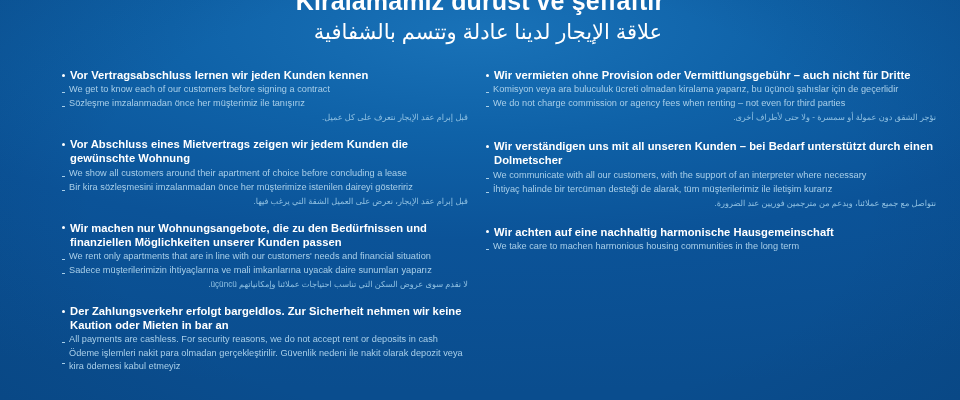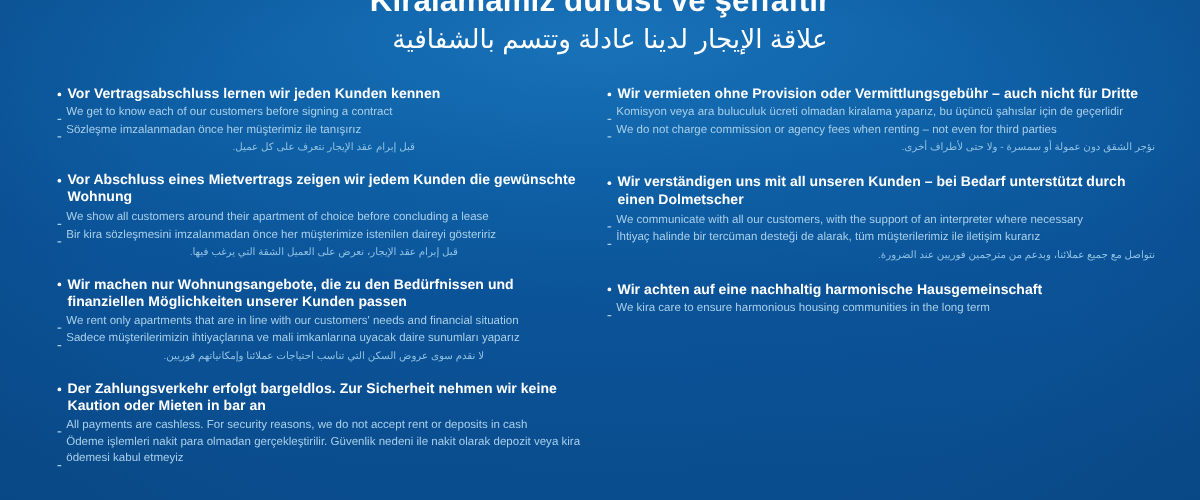--- a/index.html
+++ b/index.html
@@ -67,27 +67,27 @@
     width: 960px;
     height: 332px;
     display: flex;
     box-sizing: border-box;
   }
   .col {
     box-sizing: border-box;
   }
   .col-left {
     width: 480px;
-    padding-left: 46px;
+    padding-left: 62px;
     padding-right: 12px;
   }
   .col-right {
     width: 480px;
     padding-left: 6px;
-    padding-right: 36px;
+    padding-right: 24px;
   }
 
   .block {
     margin-bottom: 13px;
   }
   .col-right .block {
     margin-bottom: 15px;
   }
 
   
@@ -108,21 +108,21 @@
     border-radius: 50%;
     margin: 5.5px 5px 0 0;
   }
   .headline-text {
     flex: 1 1 auto;
   }
 
   
   .subline {
     display: flex;
-    align-items: flex-end;
+    align-items: center;
     color: #a9cfe9;
     font-size: 9.2px;
     font-weight: normal;
     line-height: 13px;
     letter-spacing: 0.02px;
     margin-top: 1px;
   }
   .subline .dash {
     flex: 0 0 auto;
     width: 3px;
@@ -139,21 +139,20 @@
     direction: rtl;
     text-align: right;
     color: #8fc0e2;
     font-size: 8.2px;
     line-height: 12px;
     margin-top: 2px;
     padding-left: 0;
   }
   .col-left .arline {
     padding-left: 4px;
-    text-align: center;
   }
 </style>
 </head>
 <body>
 
 <div class="backdrop"></div>
 <div class="vignette"></div>
 
 <div class="slide">
 
@@ -204,21 +203,21 @@
           <span class="headline-text">Wir machen nur Wohnungsangebote, die zu den Bedürfnissen und finanziellen Möglichkeiten unserer Kunden passen</span>
         </div>
         <div class="subline">
           <span class="dash"></span>
           <span class="sub-text">We rent only apartments that are in line with our customers' needs and financial situation</span>
         </div>
         <div class="subline">
           <span class="dash"></span>
           <span class="sub-text">Sadece müşterilerimizin ihtiyaçlarına ve mali imkanlarına uyacak daire sunumları yaparız</span>
         </div>
-        <div class="arline">لا نقدم سوى عروض السكن التي تناسب احتياجات عملائنا وإمكانياتهم فوريين.</div>
+        <div class="arline">لا نقدم سوى عروض السكن التي تناسب احتياجات عملائنا وإمكانياتهم üçüncü.</div>
       </div>
 
       <div class="block">
         <div class="headline">
           <span class="bullet-sq"></span>
           <span class="headline-text">Der Zahlungsverkehr erfolgt bargeldlos. Zur Sicherheit nehmen wir keine Kaution oder Mieten in bar an</span>
         </div>
         <div class="subline">
           <span class="dash"></span>
           <span class="sub-text">All payments are cashless. For security reasons, we do not accept rent or deposits in cash</span>
@@ -265,20 +264,20 @@
         <div class="arline">نتواصل مع جميع عملائنا، وبدعم من مترجمين فوريين عند الضرورة.</div>
       </div>
 
       <div class="block">
         <div class="headline">
           <span class="bullet-sq"></span>
           <span class="headline-text">Wir achten auf eine nachhaltig harmonische Hausgemeinschaft</span>
         </div>
         <div class="subline">
           <span class="dash"></span>
-          <span class="sub-text">We kira care to ensure harmonious housing communities in the long term</span>
+          <span class="sub-text">We take care to machen harmonious housing communities in the long term</span>
         </div>
       </div>
 
     </div>
 
   </div>
 </div>
 
 </body></html>

